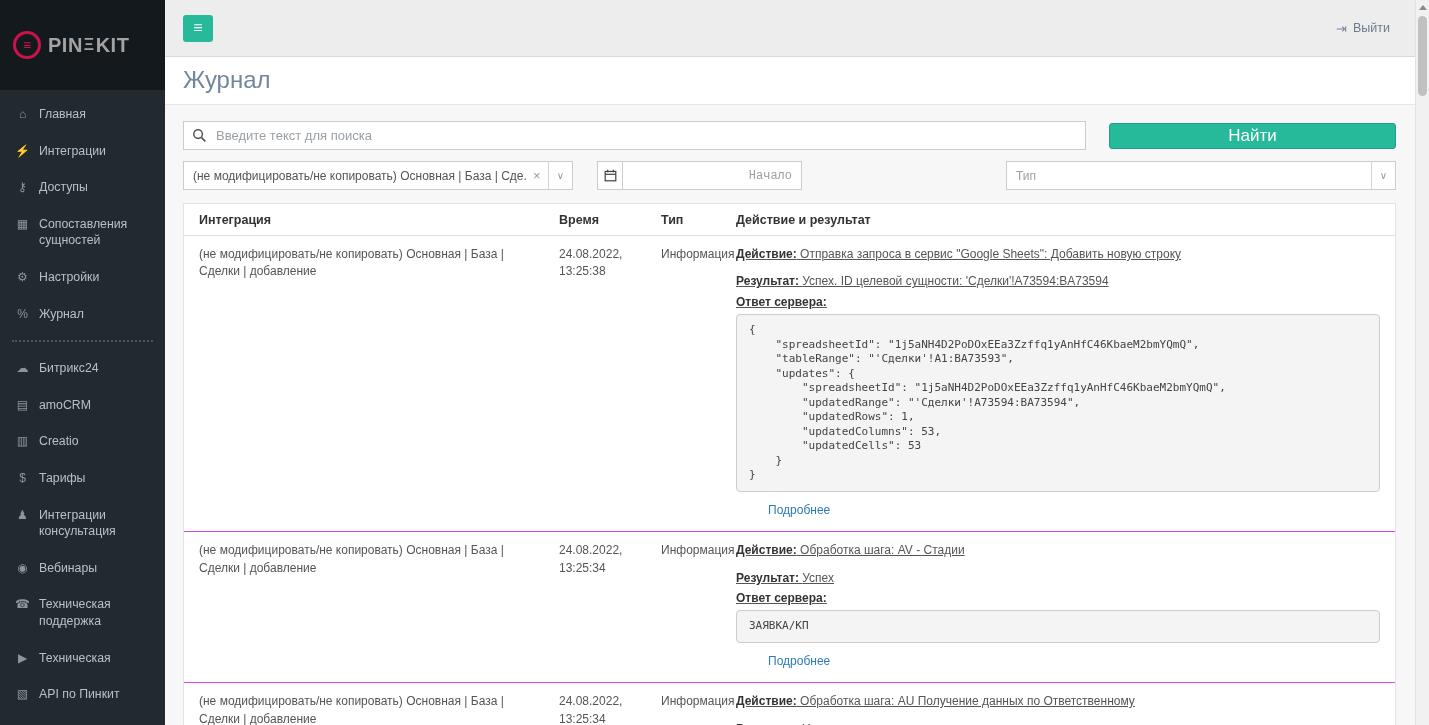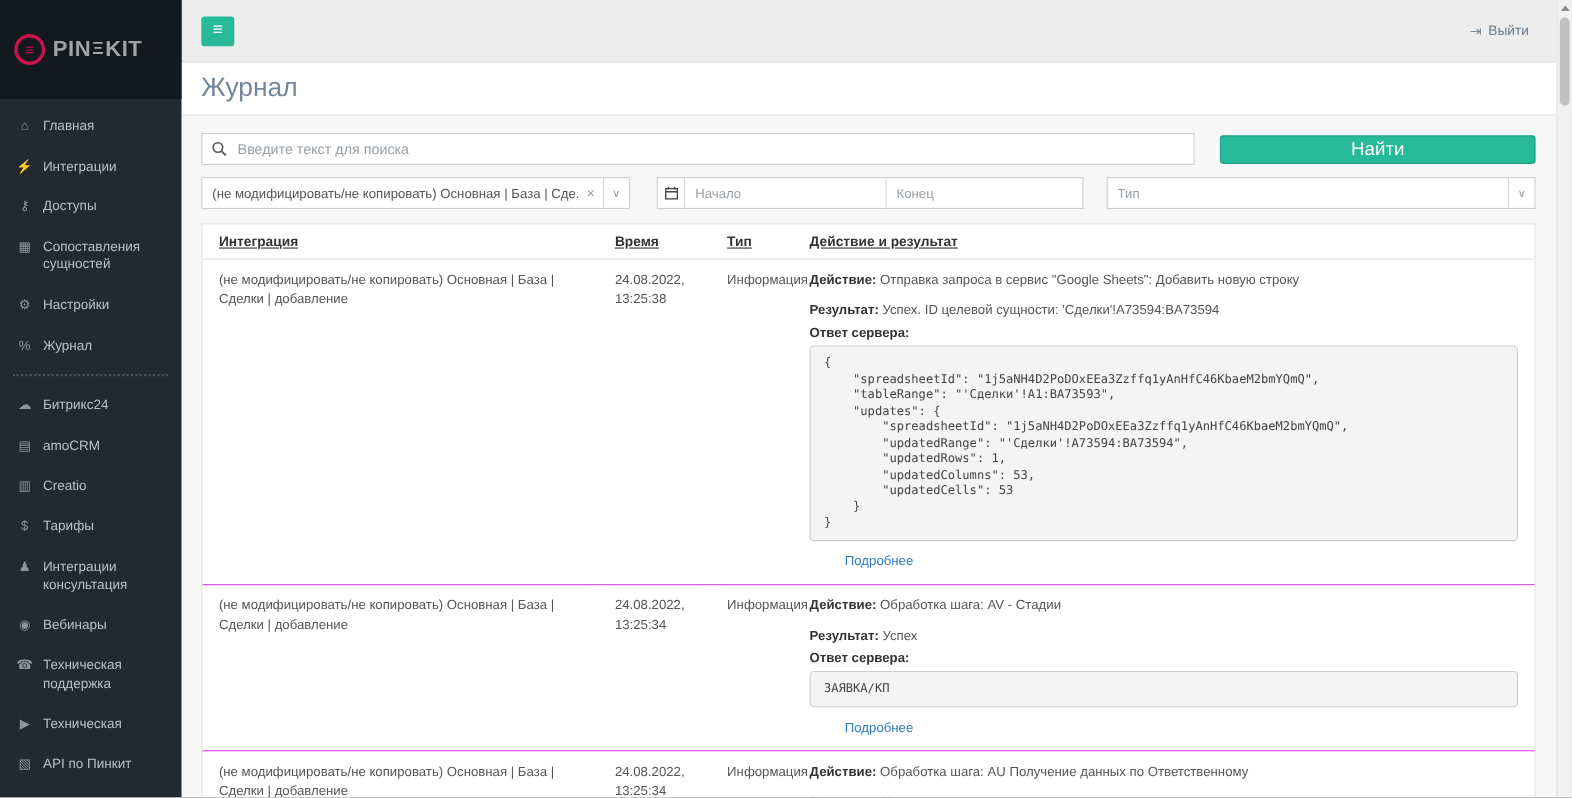--- a/index.html
+++ b/index.html
@@ -50,34 +50,34 @@
   .select2 { width:390px; height:29px; background:#fff; border:1px solid #CCCCCC; display:flex; align-items:center;
              padding-left:9px; font-size:12px; color:#555; cursor:pointer; }
   .select2 .val { flex:1; white-space:nowrap; overflow:hidden; }
   .select2 .clear { color:#999; padding:0 7px; font-size:13px; cursor:pointer; }
   .select2 .arrow-box { border-left:1px solid #D5D5D5; align-self:stretch; display:flex; align-items:center;
                         padding:0 8px; color:#999; font-size:10px; }
   .date-group { display:flex; margin-left:24px; }
   .date-addon { width:26px; height:29px; background:#fff; border:1px solid #CCCCCC; display:flex; align-items:center;
                 justify-content:center; cursor:pointer; }
   .date-input { width:183px; height:29px; border:1px solid #CCCCCC; border-left:none; background:#fff; padding:0 9px;
-                font-size:12px; color:#555; font-family:Liberation Sans, sans-serif; }
+                font-size:12px; color:#555; font-family:Liberation Mono, monospace;text-align:right; }
   .date-input:last-child { width:179px; }
   .date-input::placeholder { color:#9AA0A6; }
   .type-select { margin-left:auto; width:390px; }
 
   
   .panel { margin-top:13px; background:#fff; border:1px solid #E3E3E3; }
   table.log { width:100%; border-collapse:collapse; table-layout:fixed; }
-  table.log th { text-align:left; font-size:12.5px; color:#333; padding:9px 15px 8px; border-bottom:1px solid #DDDDDD;text-decoration:underline; }
+  table.log th { text-align:left; font-size:12.5px; color:#333; padding:9px 15px 8px; border-bottom:1px solid #DDDDDD; }
   table.log td { vertical-align:top; font-size:12px; color:#555; padding:10px 15px 12px; border-top:1px solid #d946ef;
                  line-height:1.45; }
   col.c-int { width:360px; } col.c-time { width:102px; } col.c-type { width:75px; }
   .cell-action b { color:#333; }
-  .cell-action p { margin:0 0 10px; }
+  .cell-action p { margin:0 0 10px;text-decoration:underline; }
   .cell-action p.tight { margin-bottom:3px; }
   .cell-action pre { background:#F4F4F4; border:1px solid #CCCCCC; border-radius:4px; padding:8px 12px;
                      font-family:"DejaVu Sans Mono", monospace; font-size:11px; line-height:1.32; color:#444;
                      white-space:pre; overflow:hidden; }
   .more-link { display:inline-block; margin-top:10px; color:#2B7BB9; font-size:12px; text-decoration:none; cursor:pointer;margin-left:32px; }
 
   
   .scrollbar { position:absolute; right:0; top:0; width:14px; height:100%; background:#F1F1F1;
                border-left:1px solid #E2E2E2; z-index:3; }
   .sb-up { height:14px; display:flex; align-items:center; justify-content:center; }
@@ -205,21 +205,20 @@
         <div class="date-group">
           <span class="date-addon">
             <svg width="13" height="13" viewBox="0 0 16 16">
               <rect x="1.5" y="3" width="13" height="11.5" fill="none" stroke="#444" stroke-width="1.5"></rect>
               <line x1="1.5" y1="6.5" x2="14.5" y2="6.5" stroke="#444" stroke-width="1.5"></line>
               <line x1="4.5" y1="1" x2="4.5" y2="4" stroke="#444" stroke-width="1.5"></line>
               <line x1="11.5" y1="1" x2="11.5" y2="4" stroke="#444" stroke-width="1.5"></line>
             </svg>
           </span>
           <input class="date-input" type="text" placeholder="Начало" style="">
-          <input class="date-input" type="text" placeholder="Конец" style="">
         </div>
 
         <div class="select2 type-select">
           <span class="val" style="color:#9AA0A6">Тип</span>
           <span class="arrow-box">∨</span>
         </div>
       </div>
 
       <div class="panel">
         <table class="log">

